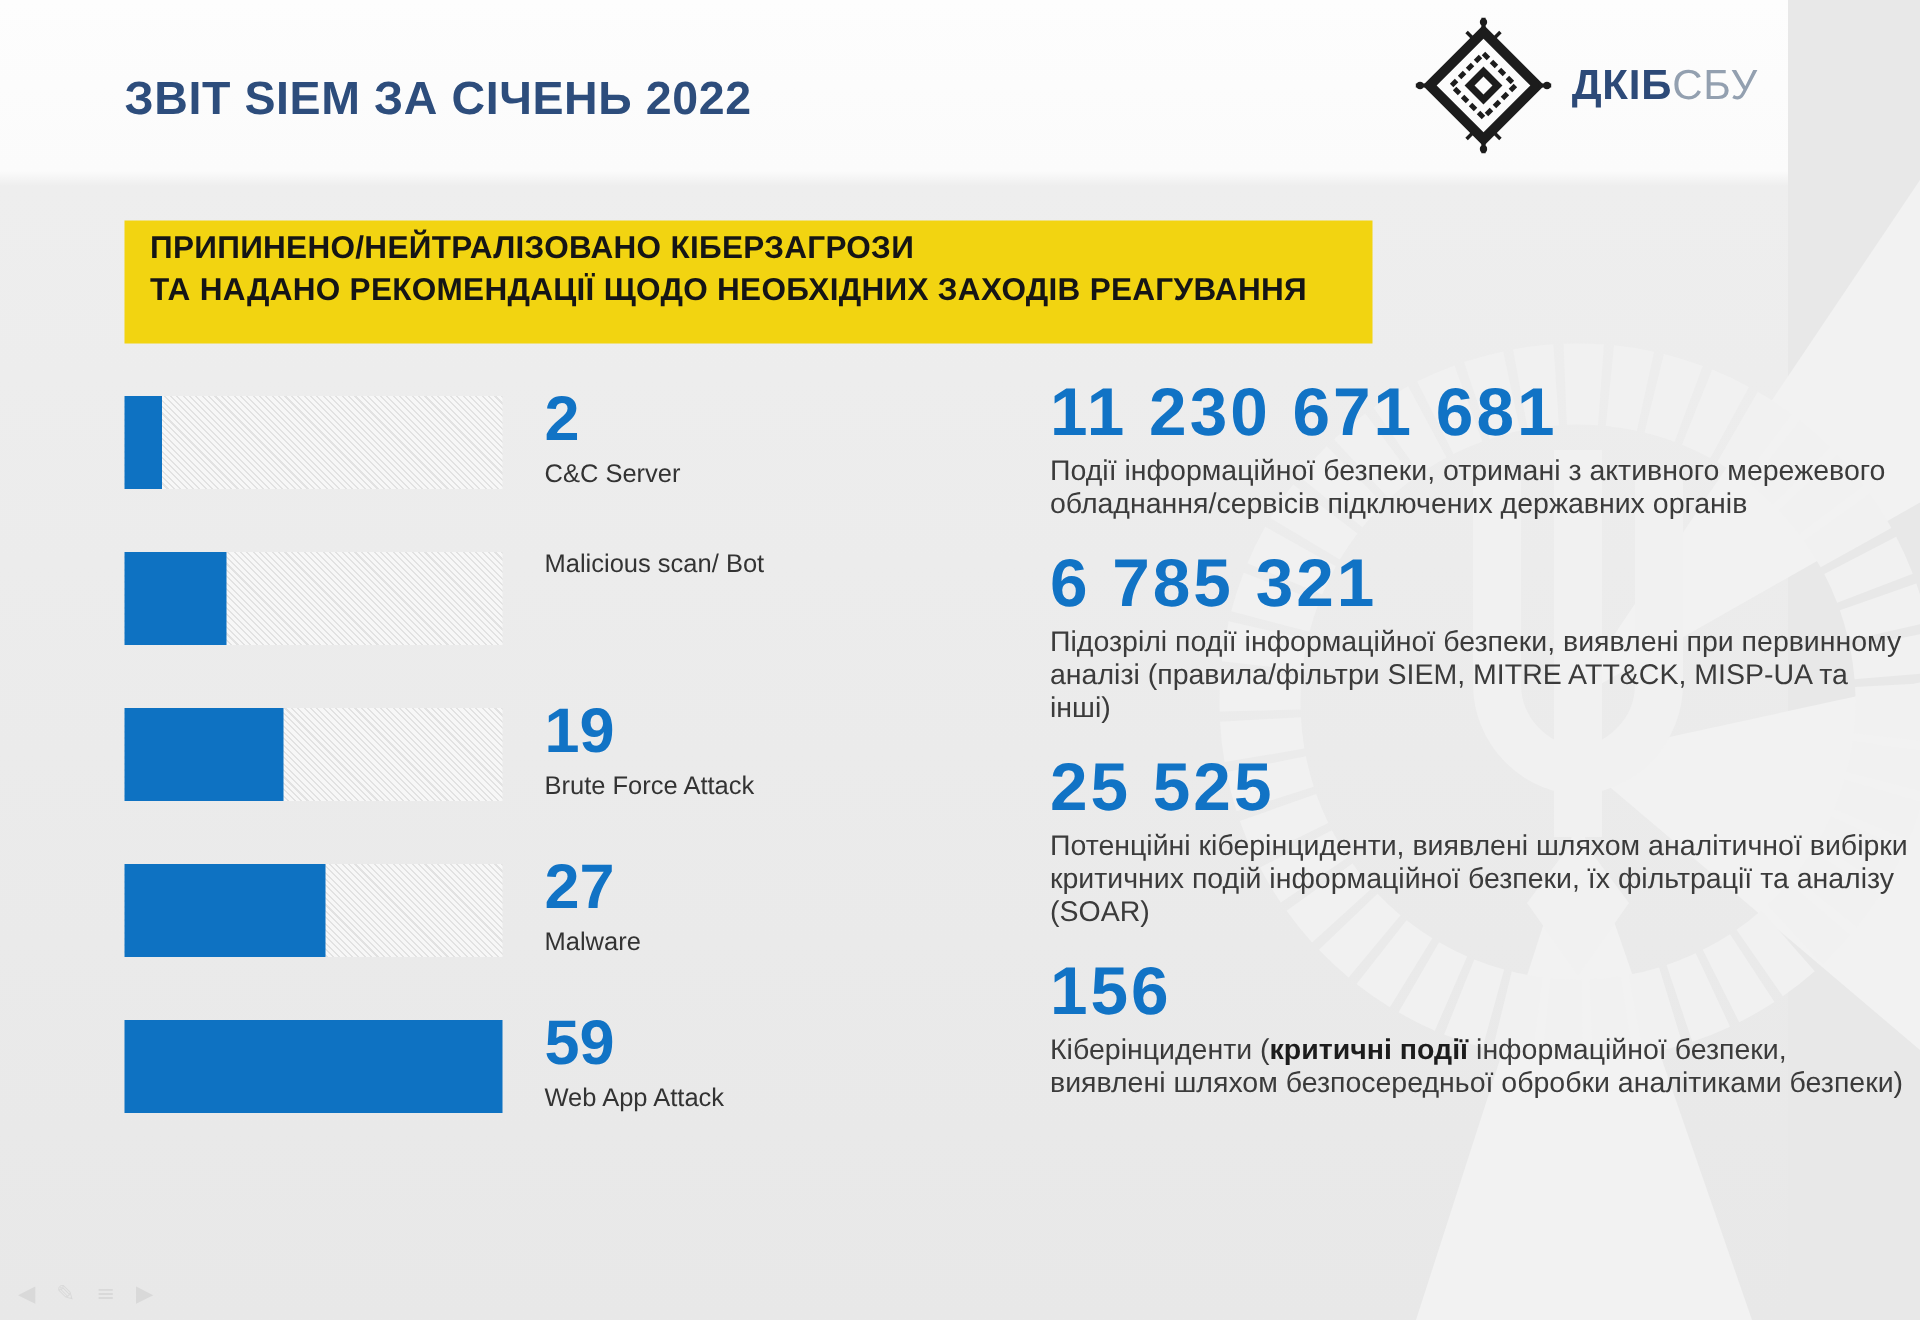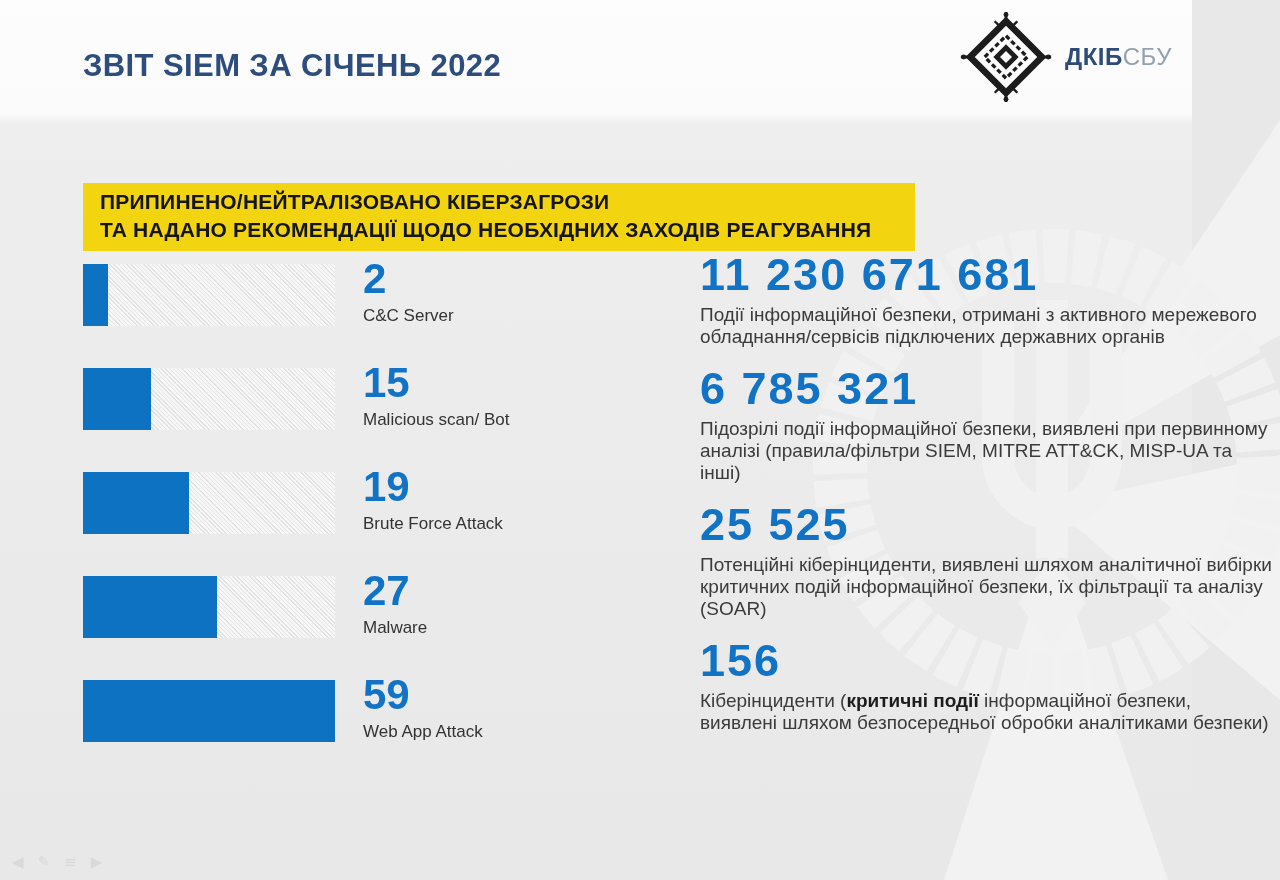--- a/index.html
+++ b/index.html
@@ -17,30 +17,30 @@
   .watermark { position:absolute; left:0; top:0; pointer-events:none; }
 
   
   .title {
     position:absolute; left:83px; top:48px;
     font-size:31px; font-weight:bold; color:#2d4d7c; letter-spacing:0.4px;
     white-space:nowrap;
   }
   .logo { position:absolute; top:10px; right:20px; display:flex; align-items:center; gap:12px; }
   .logo-icon svg { width:94px; height:94px; display:block; }
-  .logo-text { font-size:24px; letter-spacing:0.5px; white-space:nowrap; }
+  .logo-text { font-size:28px; letter-spacing:0.5px; white-space:nowrap; }
   .logo-bold { font-weight:bold; color:#2d4a78; }
   .logo-light { color:#93a0b0; }
 
   
   .banner {
     position:absolute; left:83px; top:147px; width:832px;
     background:#f2d411; color:#151515;
-    padding:5px 10px 7px 17px;
-    font-weight:bold; font-size:21px; line-height:28px; letter-spacing:0.2px;margin-top:36px;
+    padding:5px 10px 21px 17px;
+    font-weight:bold; font-size:21px; line-height:28px; letter-spacing:0.2px;
   }
 
   
   .bars { position:absolute; left:83px; top:264px; }
   .bar-row { display:flex; align-items:flex-start; height:62px; margin-bottom:42px; }
   .bar-track {
     width:252px; height:62px; flex:0 0 252px;
     background:repeating-linear-gradient(45deg, #f7f7f7 0px, #f7f7f7 2px, #e2e2e2 2px, #e2e2e2 3px);
   }
   .bar-fill { height:100%; background:#0e72c2; }
@@ -125,21 +125,20 @@
         <div class="bar-value">2</div>
         <div class="bar-label">C&amp;C Server</div>
       </div>
     </div>
 
     <div class="bar-row">
       <div class="bar-track">
         <div class="bar-fill" style="width: 27%;"></div>
       </div>
       <div class="bar-info">
-        <div class="bar-value">15</div>
         <div class="bar-label">Malicious scan/ Bot</div>
       </div>
     </div>
 
     <div class="bar-row">
       <div class="bar-track">
         <div class="bar-fill" style="width: 42%;"></div>
       </div>
       <div class="bar-info">
         <div class="bar-value">19</div>

